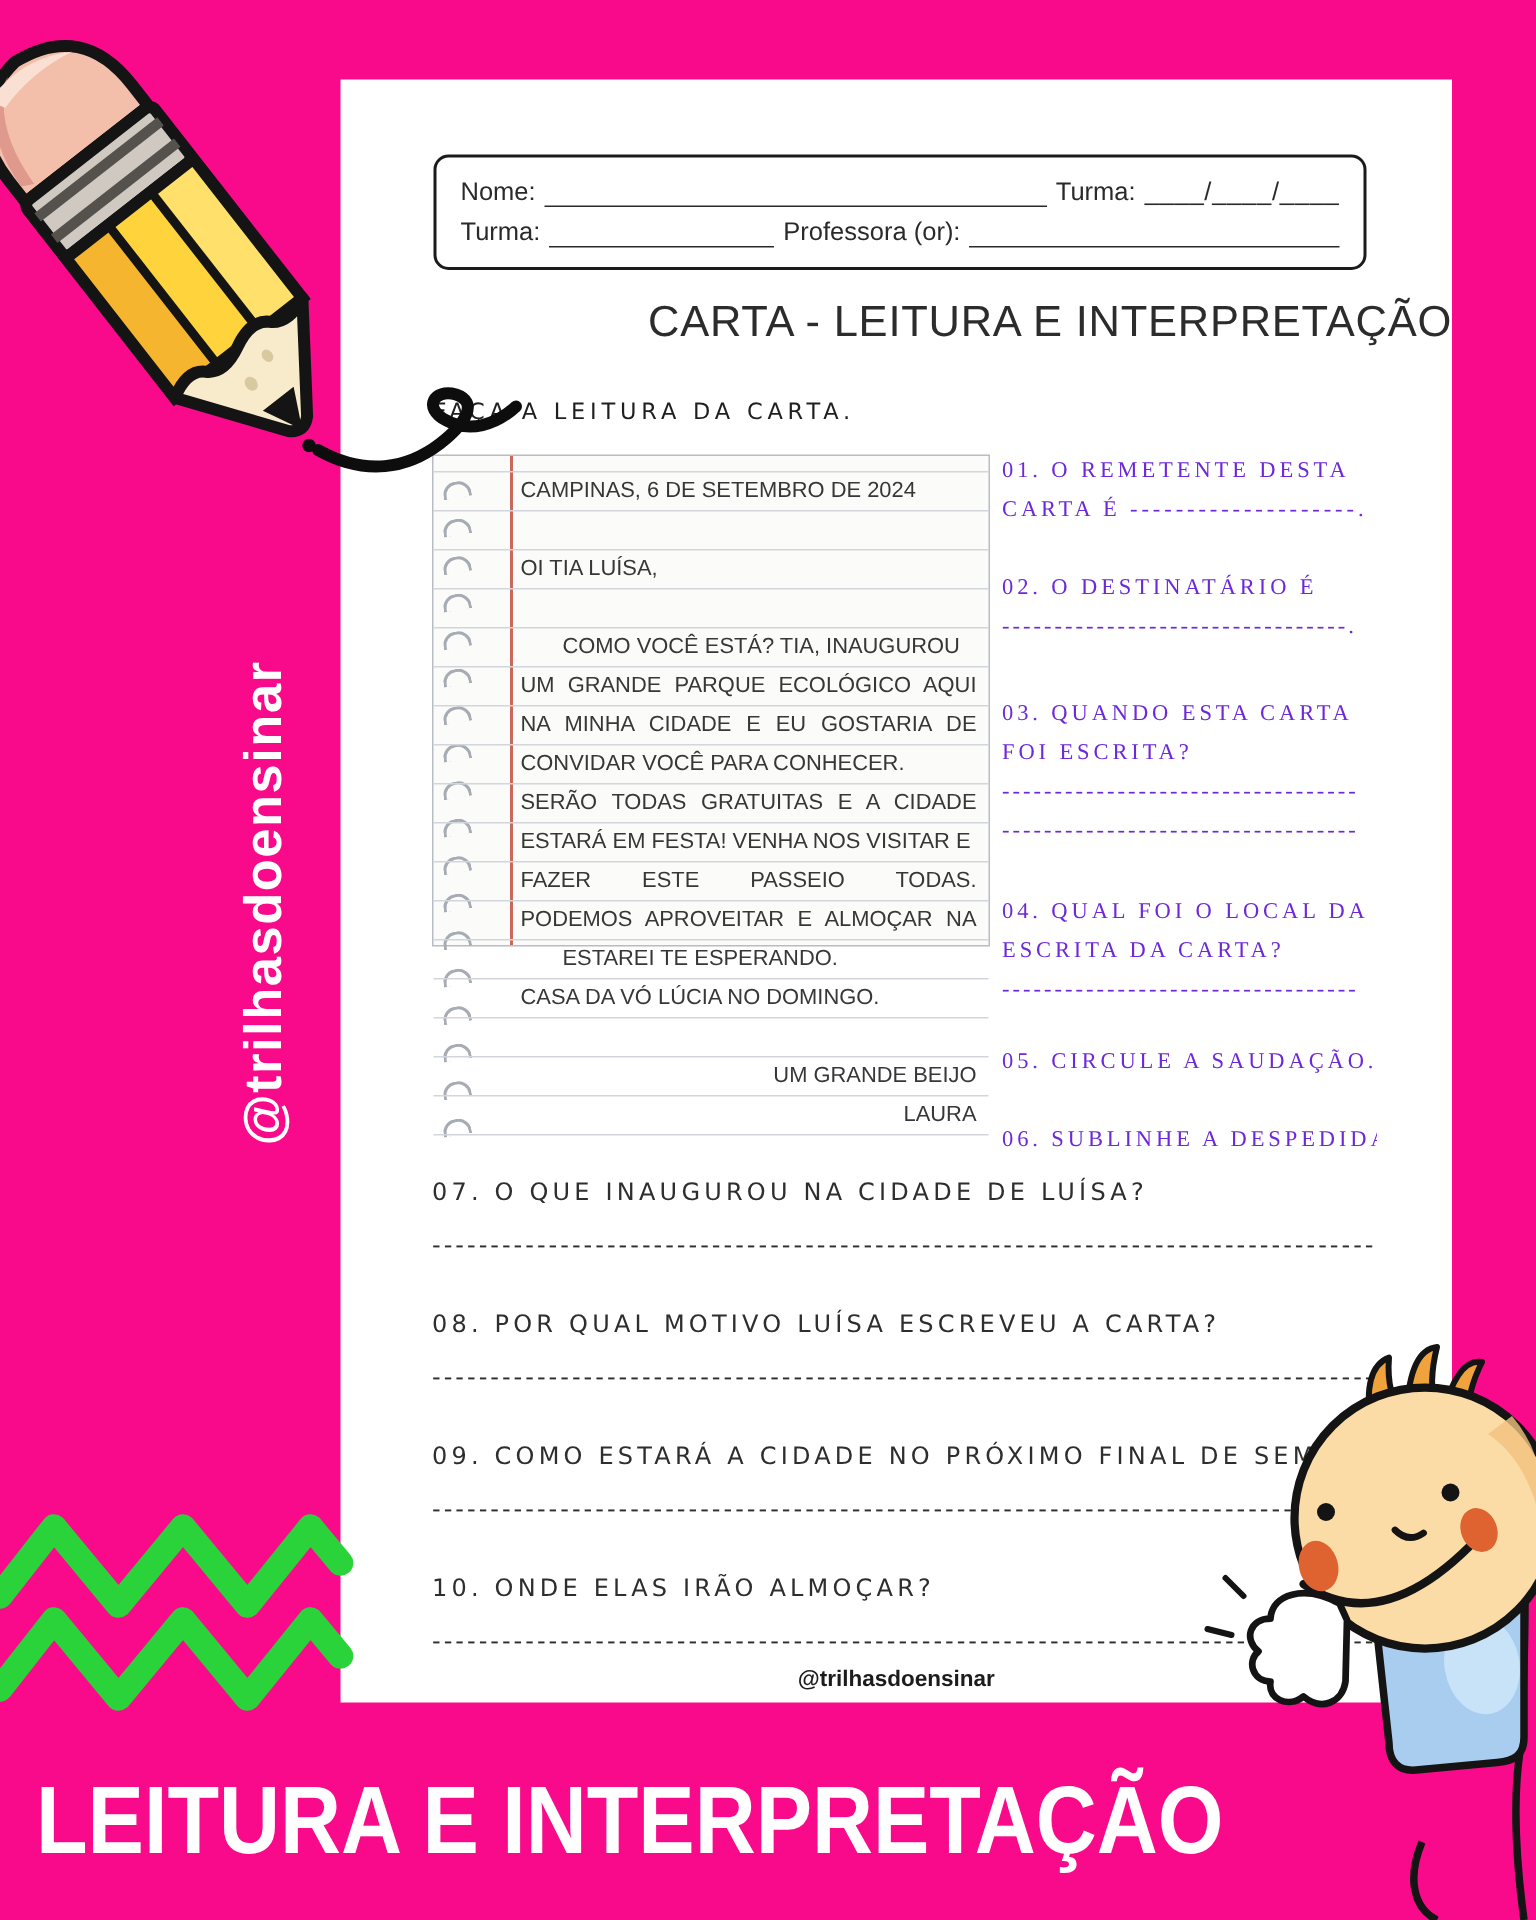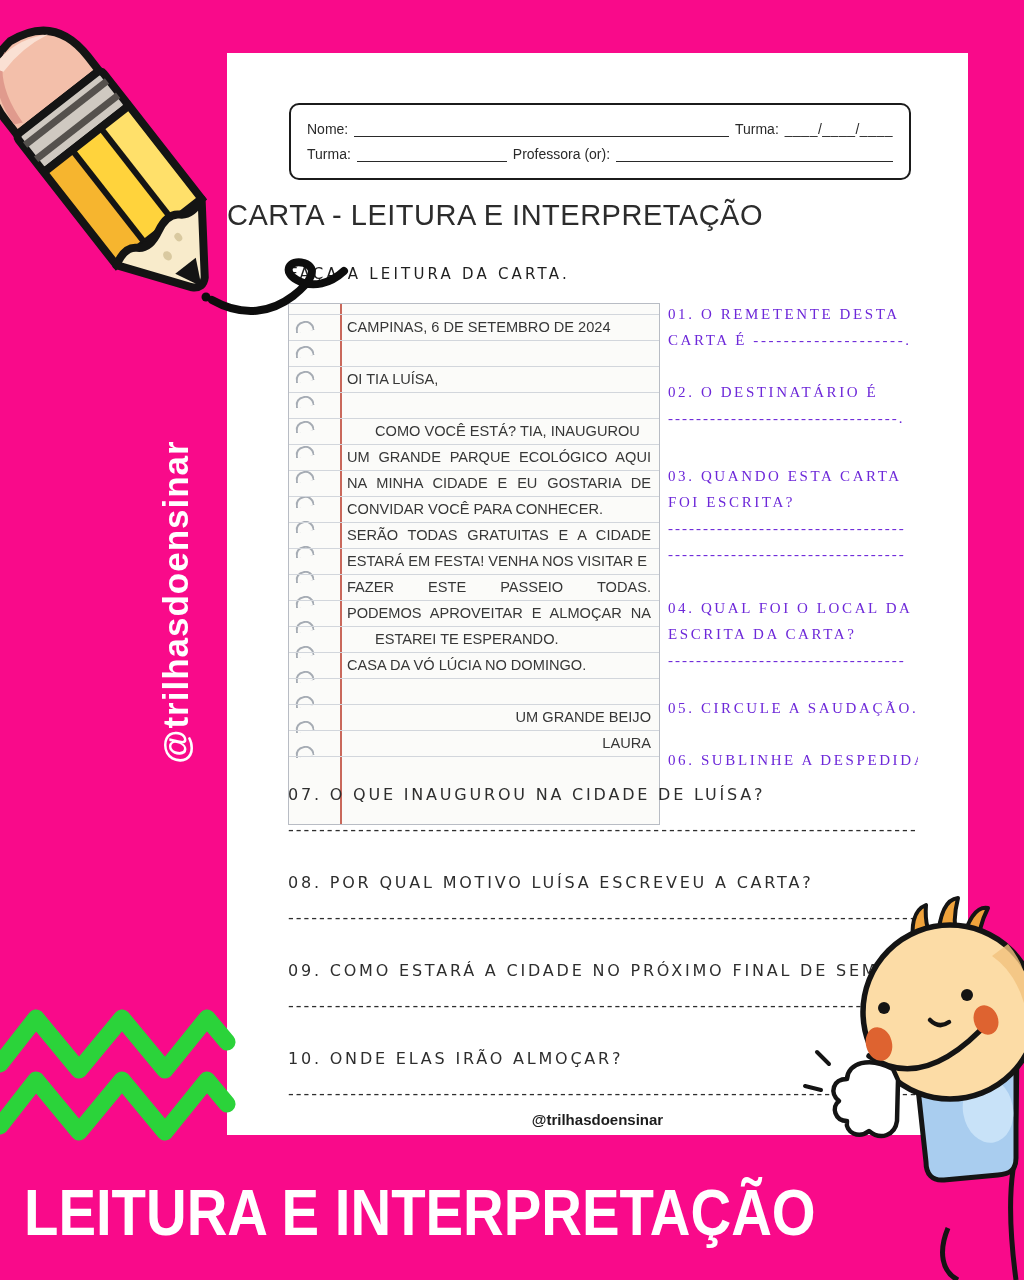--- a/index.html
+++ b/index.html
@@ -6,33 +6,33 @@
   #stage{
     position:relative;width:1024px;height:1280px;overflow:hidden;
     background:#F90A8A;font-family:"Liberation Sans",sans-serif;
   }
   
   .paper{position:absolute;left:227px;top:53px;width:741px;height:1082px;background:#ffffff;}
   
   .header-box{
     position:absolute;left:62px;top:50px;width:622px;height:77px;box-sizing:border-box;
     border:2px solid #1b1b1b;border-radius:10px;display:flex;flex-direction:column;
-    justify-content:space-evenly;padding:6px 16px;font-size:14px;color:#2a2a2a;
+    justify-content:space-evenly;padding:6px 16px;font-size:17px;color:#2a2a2a;
   }
   .hrow{display:flex;align-items:flex-end;gap:6px;}
   .fill-line{flex:1;border-bottom:1.5px solid #2a2a2a;height:13px;}
   .fill-line.w150{flex:0 0 150px;}
   .date-fill{letter-spacing:0.5px;}
   
-  .sheet-title{position:absolute;left:0;top:146px;width:100%;text-align:left;
+  .sheet-title{position:absolute;left:0;top:146px;width:100%;text-align:right;
     font-size:29px;color:#2c2c2c;letter-spacing:0.5px;}
   .instruction{position:absolute;left:62px;top:212px;font-size:15px;letter-spacing:3.2px;
     color:#1f1f1f;font-family:"DejaVu Sans",sans-serif;}
   
-  .notebook{position:absolute;left:61px;top:250px;width:372px;height:522px;
+  .notebook{position:absolute;left:61px;top:250px;width:372px;height:328px;
     background:#FBFBF9;border:1px solid #b8bcc4;box-sizing:border-box;}
   .nb-lines{position:absolute;left:0;right:0;top:10px;border-top:1px solid #d2d6dc;}
   .nb-row{height:25px;line-height:25px;border-bottom:1px solid #d2d6dc;
     font-size:14.6px;color:#373737;padding-left:58px;padding-right:8px;white-space:nowrap;overflow:hidden;}
   .nb-row.ind{padding-left:86px;}
   .nb-row.r{text-align:right;}
   .nb-row.j{white-space:normal;text-align:justify;text-align-last:justify;}
   .red-line{position:absolute;left:51px;top:0;bottom:0;width:2px;background:#C9685B;}
   .rings{position:absolute;left:6px;top:10px;}
   .ring{width:18px;height:25px;position:relative;}

